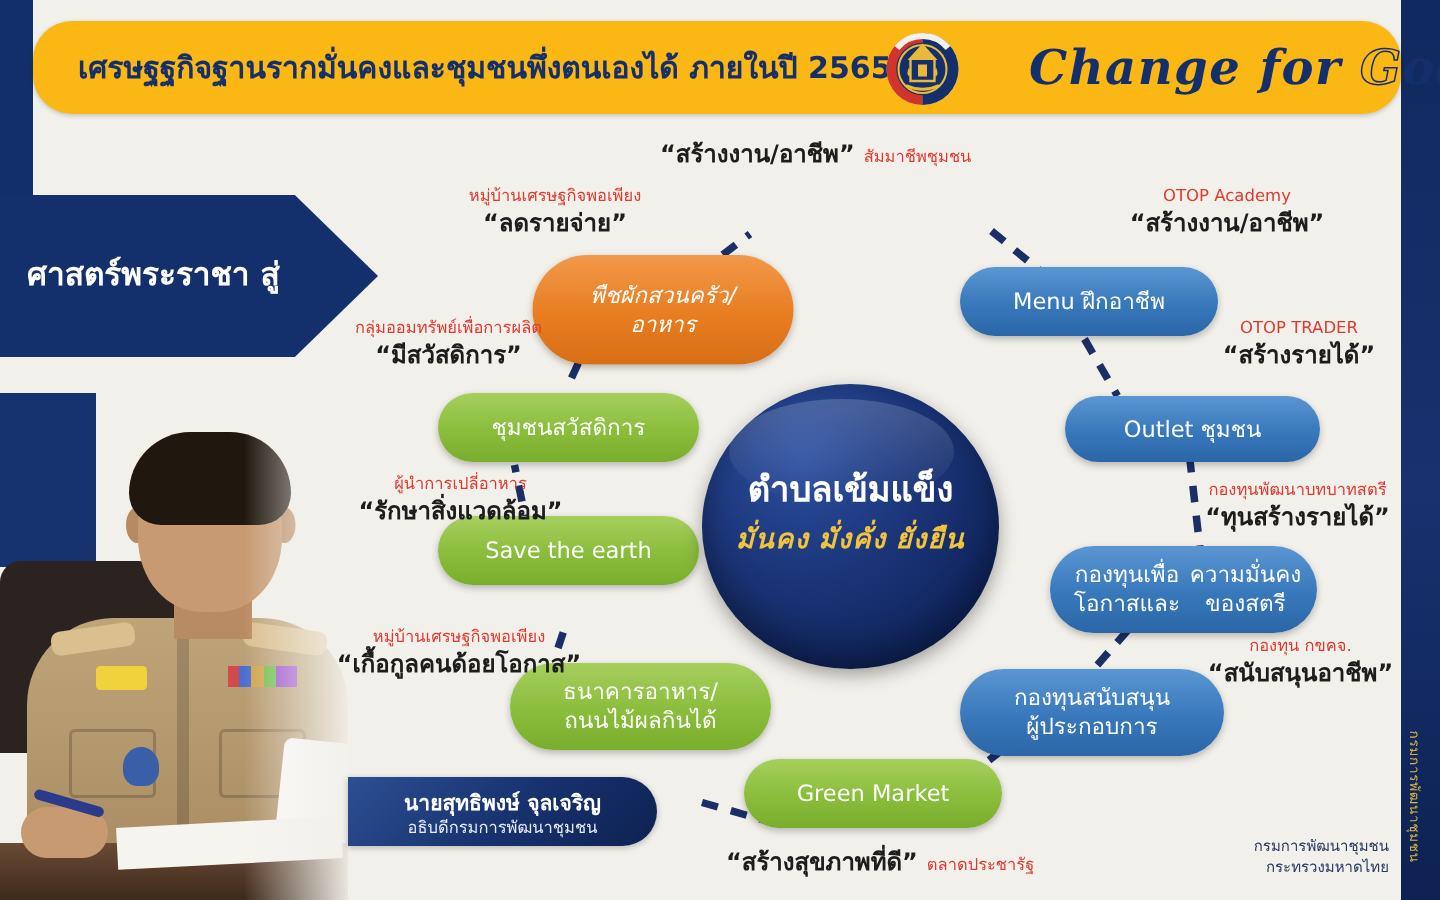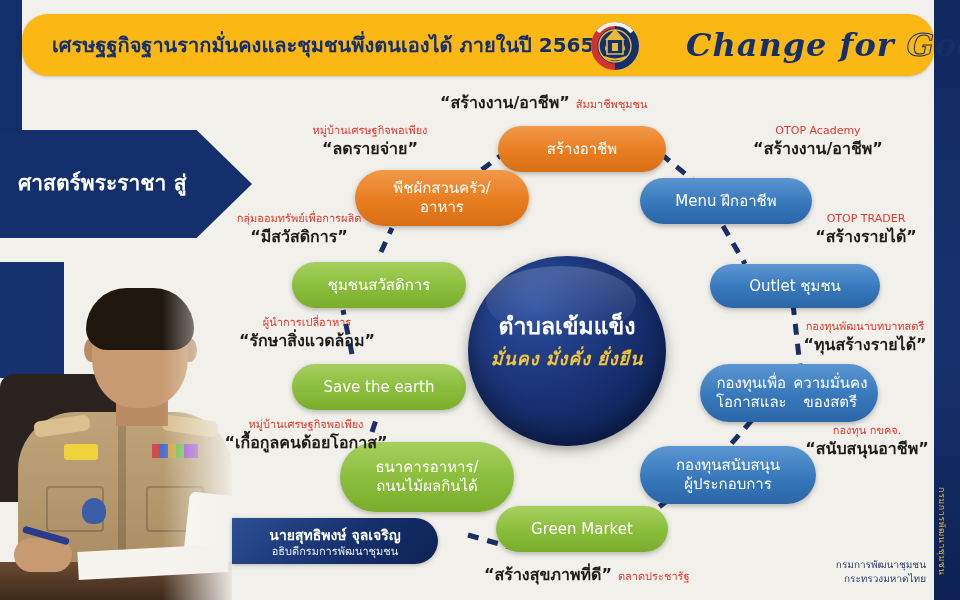--- a/index.html
+++ b/index.html
@@ -212,25 +212,22 @@
       <path d="M752,420 L724,452"></path>
       <path d="M668,500 L640,522"></path>
       <path d="M517,549 L468,535"></path>
       <path d="M437,498 L466,470"></path>
       <path d="M372,432 L378,414"></path>
       <path d="M352,354 L343,310"></path>
       <path d="M381,252 L392,228"></path>
     </g>
   </svg>
 
-  <div class="pill orange" style="left:498px;top:126px;width:168px;height:46px;">
-    <span>สร้างอาชีพ</span>
-  </div>
-
-  <div class="pill orange" style="left:355px;top:170px;width:174px;height:56px;flex-direction:column;">
+
+  <div class="pill orange" style="left:355px;top:170px;width:174px;height:73px;flex-direction:column;font-style:italic;">
     <span>พืชผักสวนครัว/</span>
     <span>อาหาร</span>
   </div>
 
   <div class="pill blue" style="left:640px;top:178px;width:172px;height:46px;">
     <span>Menu ฝึกอาชีพ</span>
   </div>
 
   <div class="pill blue" style="left:710px;top:264px;width:170px;height:44px;">
     <span>Outlet ชุมชน</span>
@@ -243,26 +240,26 @@
 
   <div class="pill blue" style="left:640px;top:446px;width:176px;height:58px;flex-direction:column;">
     <span>กองทุนสนับสนุน</span>
     <span>ผู้ประกอบการ</span>
   </div>
 
   <div class="pill green" style="left:496px;top:506px;width:172px;height:46px;">
     <span>Green Market</span>
   </div>
 
-  <div class="pill green" style="left:340px;top:442px;width:174px;height:70px;flex-direction:column;">
+  <div class="pill green" style="left:340px;top:442px;width:174px;height:58px;flex-direction:column;">
     <span>ธนาคารอาหาร/</span>
     <span>ถนนไม้ผลกินได้</span>
   </div>
 
-  <div class="pill green" style="left:292px;top:364px;width:174px;height:46px;">
+  <div class="pill green" style="left:292px;top:344px;width:174px;height:46px;">
     <span>Save the earth</span>
   </div>
 
   <div class="pill green" style="left:292px;top:262px;width:174px;height:46px;">
     <span>ชุมชนสวัสดิการ</span>
   </div>
 
   <div class="hub">
     <div class="hub-gloss"></div>
     <div class="hub-t1">ตำบลเข้มแข็ง</div>

